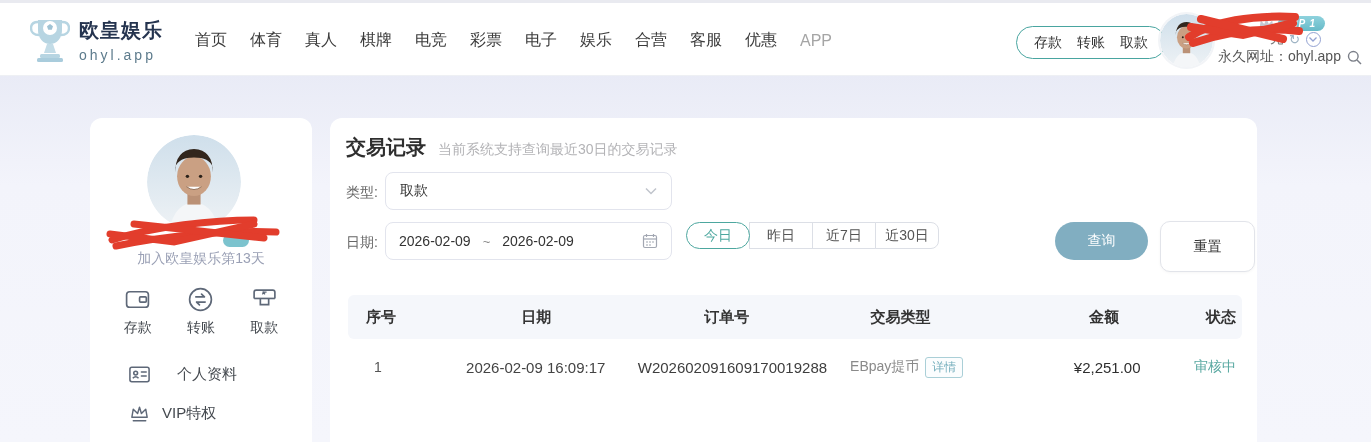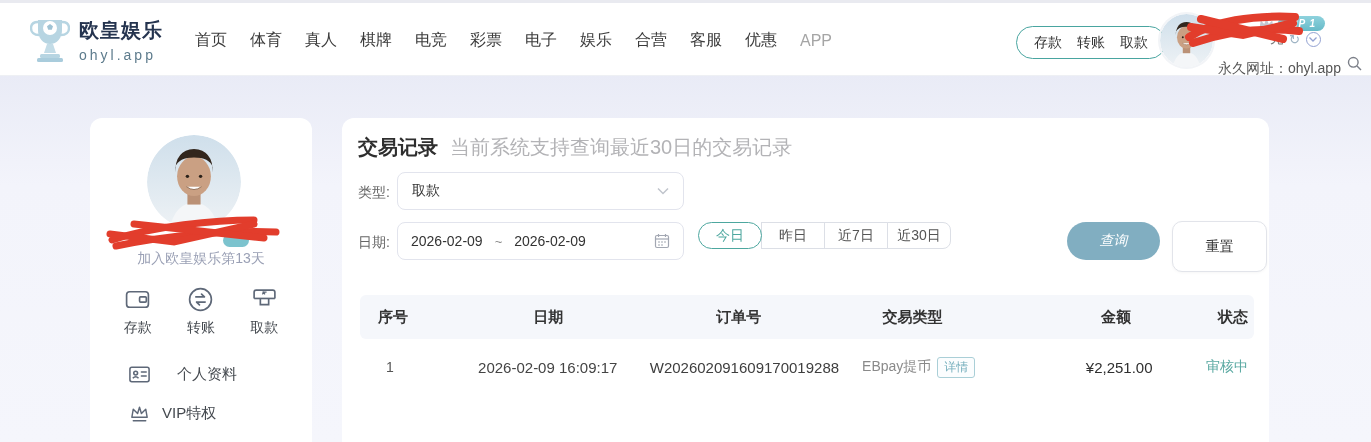--- a/index.html
+++ b/index.html
@@ -27,67 +27,67 @@
                overflow:hidden; box-shadow:0 0 0 2px #f2f4f7; }
   .vip-wrap { position:absolute; left:1258px; top:13px; display:flex; align-items:center; }
   .vip-pill { margin-left:3px; background:linear-gradient(#8ed2dd,#67bac8); color:#fff; font-size:10px;
               font-weight:bold; font-style:italic; padding:2px 9px; border-radius:9px; letter-spacing:1px; }
   .balance-line { position:absolute; left:1270px; top:27px; display:flex; align-items:center; }
   .balance-unit { font-size:14px; color:#7a7a7a; }
   .refresh-glyph { font-size:13px; color:#9fb4c4; margin-left:5px; }
   .chev-circle { width:15px; height:15px; border:1px solid #93a2d2; border-radius:50%; margin-left:6px;
                  display:flex; align-items:center; justify-content:center; }
   .url-line { position:absolute; left:1218px; top:45px; display:flex; align-items:center; }
-  .url-text { font-size:14px; color:#555;margin-top:12px; }
+  .url-text { font-size:14px; color:#555; }
   .scribble-top { position:absolute; left:1183px; top:6px; z-index:6; pointer-events:none; }
 
   
   .page { position:absolute; top:75px; left:0; width:1371px; height:367px;
           background:linear-gradient(#e9ebf6 0%, #f3f4fb 30%, #f5f6fc 100%); }
   .card { position:absolute; background:#fff; border-radius:12px 12px 0 0; }
   .sidebar-card { left:90px; top:43px; width:222px; height:324px; }
-  .main-card { left:342px; top:43px; width:927px; height:324px; }
+  .main-card { left:330px; top:43px; width:927px; height:324px; }
 
   
   .sb-avatar { position:absolute; left:57px; top:17px; width:94px; height:94px; border-radius:50%; overflow:hidden; }
   .sb-badge { position:absolute; left:133px; top:116px; width:26px; height:13px; background:#7cc3ce; border-radius:7px; }
   .scribble-side { position:absolute; left:14px; top:94px; z-index:3; pointer-events:none; }
   .join-text { position:absolute; top:132px; width:100%; text-align:center; font-size:14px; color:#9aa0b5; }
   .sb-actions { position:absolute; top:168px; left:0; width:100%; display:flex; justify-content:space-around; padding:0 16px; }
   .sb-action { display:flex; flex-direction:column; align-items:center; cursor:pointer; }
   .sb-action .lbl { font-size:14px; color:#44494f; margin-top:6px; }
   .sb-menu-item { position:absolute; left:38px; display:flex; align-items:center; cursor:pointer; }
   .sb-menu-item .lbl { font-size:15px; color:#44494f; margin-left:11px; }
   .mi-profile { top:245px;gap:15px; } .mi-vip { top:284px; }
 
   
   .title-row { position:absolute; left:16px; top:16px; display:flex; align-items:baseline; }
   .page-title { font-size:20px; font-weight:bold; color:#2e2e2e; }
-  .page-subtitle { font-size:20px; color:#b3b3b6; margin-left:12px; }
+  .page-subtitle { font-size:14px; color:#b3b3b6; margin-left:12px; }
 
   .f-label { font-size:14px; color:#666; position:absolute; left:16px; }
   .lbl-type { top:66px; } .lbl-date { top:116px; }
   .select-box { position:absolute; left:55px; top:54px; width:287px; height:38px; border:1px solid #e2e4ed;
                 border-radius:8px; display:flex; align-items:center; padding:0 14px; cursor:pointer; background:#fff; }
   .select-box .val { font-size:14px; color:#333; flex:1; }
   .date-box { position:absolute; left:55px; top:104px; width:287px; height:38px; border:1px solid #e2e4ed;
               border-radius:8px; display:flex; align-items:center; padding:0 13px; background:#fff; cursor:pointer; }
   .date-box .dval { font-size:14px; color:#333; }
   .date-box .dsep { font-size:13px; color:#888; margin:0 12px; }
   .date-box .spacer { flex:1; }
 
   .seg-group { position:absolute; left:356px; top:104px; display:flex; }
   .seg-btn { width:64px; height:27px; border:1px solid #dcdfe6; margin-left:-1px; background:#fff;
              font-size:14px; color:#555; display:flex; align-items:center; justify-content:center; cursor:pointer; }
   .seg-btn:first-child { border-radius:19px 0 0 19px; margin-left:0; }
   .seg-btn:last-child { border-radius:0 8px 8px 0; }
   .seg-btn.active { border-color:#4da79f; color:#4da79f; z-index:2; border-radius:19px; }
 
   .btn-query { position:absolute; left:725px; top:104px; width:93px; height:38px; border:none; border-radius:19px;
-               background:#81aec1; color:#fff; font-size:14px; cursor:pointer; font-family:inherit;font-style:italic; }
+               background:#81aec1; color:#fff; font-size:14px; cursor:pointer; font-family:inherit; }
   .btn-reset { position:absolute; left:830px; top:103px; width:95px; height:51px; border:1px solid #e2e4ea;
                border-radius:10px; background:#fff; color:#333; font-size:14px; cursor:pointer; font-family:inherit;
                box-shadow:0 1px 3px rgba(0,0,0,0.04); }
 
   .tx-table { position:absolute; left:18px; top:177px; width:894px; }
   .t-row { display:flex; align-items:center; }
   .t-head { background:#f5f7fb; border-radius:6px; height:44px;gap:42px; }
   .t-head .cell { font-size:15px; font-weight:bold; color:#333; }
   .t-data { height:56px; }
   .t-data .cell { font-size:14px; color:#444; }

